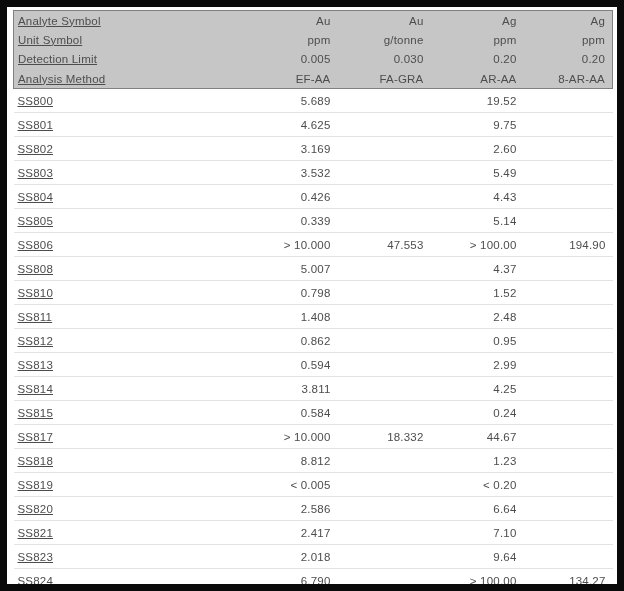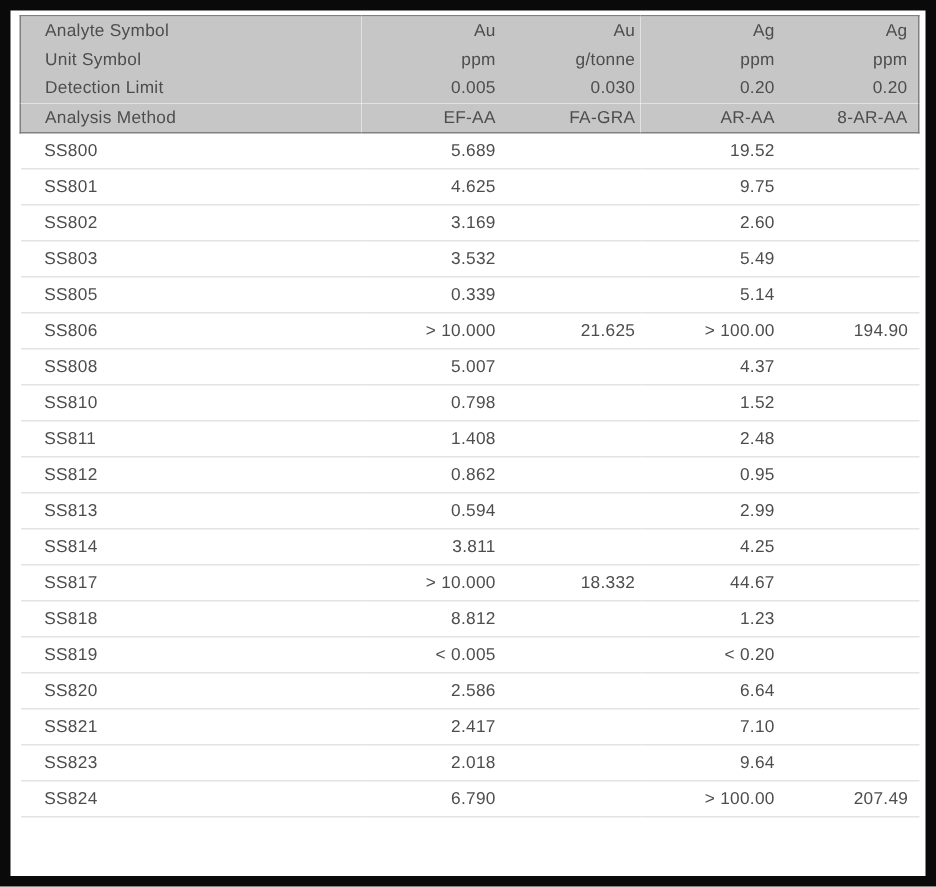--- a/index.html
+++ b/index.html
@@ -40,21 +40,22 @@
   thead td, thead th {
     background: var(--header-bg, #c6c6c6);
     font-weight: normal;
     white-space: nowrap;
     overflow: hidden;
   }
   thead tr { height: 19.5px; }
   tbody tr { height: 24px; }
   th.lbl, td.id {
     text-align: left;
-    padding-left: 16px;
+    padding-left: 4px;
+    text-decoration: underline;
   }
   td.num, thead td {
     text-align: right;
     padding-right: 3px;
   }
   td.num:last-child, thead td:last-child { padding-right: 7px; }
   
   thead tr:first-child th, thead tr:first-child td { border-top: 1px solid var(--header-border, #808080); }
   thead tr:last-child  th, thead tr:last-child  td { border-bottom: 1px solid var(--header-border, #808080); margin-left: 37px; }
   thead th:first-child { border-left: 1px solid var(--header-border, #808080); }
@@ -128,30 +129,37 @@
             <td class="num"></td>
           </tr>
           <tr>
             <td class="id">SS803</td>
             <td class="num">3.532</td>
             <td class="num"></td>
             <td class="num">5.49</td>
             <td class="num"></td>
           </tr>
           <tr>
+            <td class="id">SS804</td>
+            <td class="num">0.426</td>
+            <td class="num"></td>
+            <td class="num">4.43</td>
+            <td class="num"></td>
+          </tr>
+          <tr>
             <td class="id">SS805</td>
             <td class="num">0.339</td>
             <td class="num"></td>
             <td class="num">5.14</td>
             <td class="num"></td>
           </tr>
           <tr>
             <td class="id">SS806</td>
             <td class="num">&gt; 10.000</td>
-            <td class="num">21.625</td>
+            <td class="num">47.553</td>
             <td class="num">&gt; 100.00</td>
             <td class="num">194.90</td>
           </tr>
           <tr>
             <td class="id">SS808</td>
             <td class="num">5.007</td>
             <td class="num"></td>
             <td class="num">4.37</td>
             <td class="num"></td>
           </tr>
@@ -181,20 +189,27 @@
             <td class="num">0.594</td>
             <td class="num"></td>
             <td class="num">2.99</td>
             <td class="num"></td>
           </tr>
           <tr>
             <td class="id">SS814</td>
             <td class="num">3.811</td>
             <td class="num"></td>
             <td class="num">4.25</td>
+            <td class="num"></td>
+          </tr>
+          <tr>
+            <td class="id">SS815</td>
+            <td class="num">0.584</td>
+            <td class="num"></td>
+            <td class="num">0.24</td>
             <td class="num"></td>
           </tr>
           <tr>
             <td class="id">SS817</td>
             <td class="num">&gt; 10.000</td>
             <td class="num">18.332</td>
             <td class="num">44.67</td>
             <td class="num"></td>
           </tr>
           <tr>
@@ -230,18 +245,18 @@
             <td class="num">2.018</td>
             <td class="num"></td>
             <td class="num">9.64</td>
             <td class="num"></td>
           </tr>
           <tr>
             <td class="id">SS824</td>
             <td class="num">6.790</td>
             <td class="num"></td>
             <td class="num">&gt; 100.00</td>
-            <td class="num">207.49</td>
+            <td class="num">134.27</td>
           </tr>
         </tbody>
     </table>
   </div>
 </div>
 
 </body></html>

